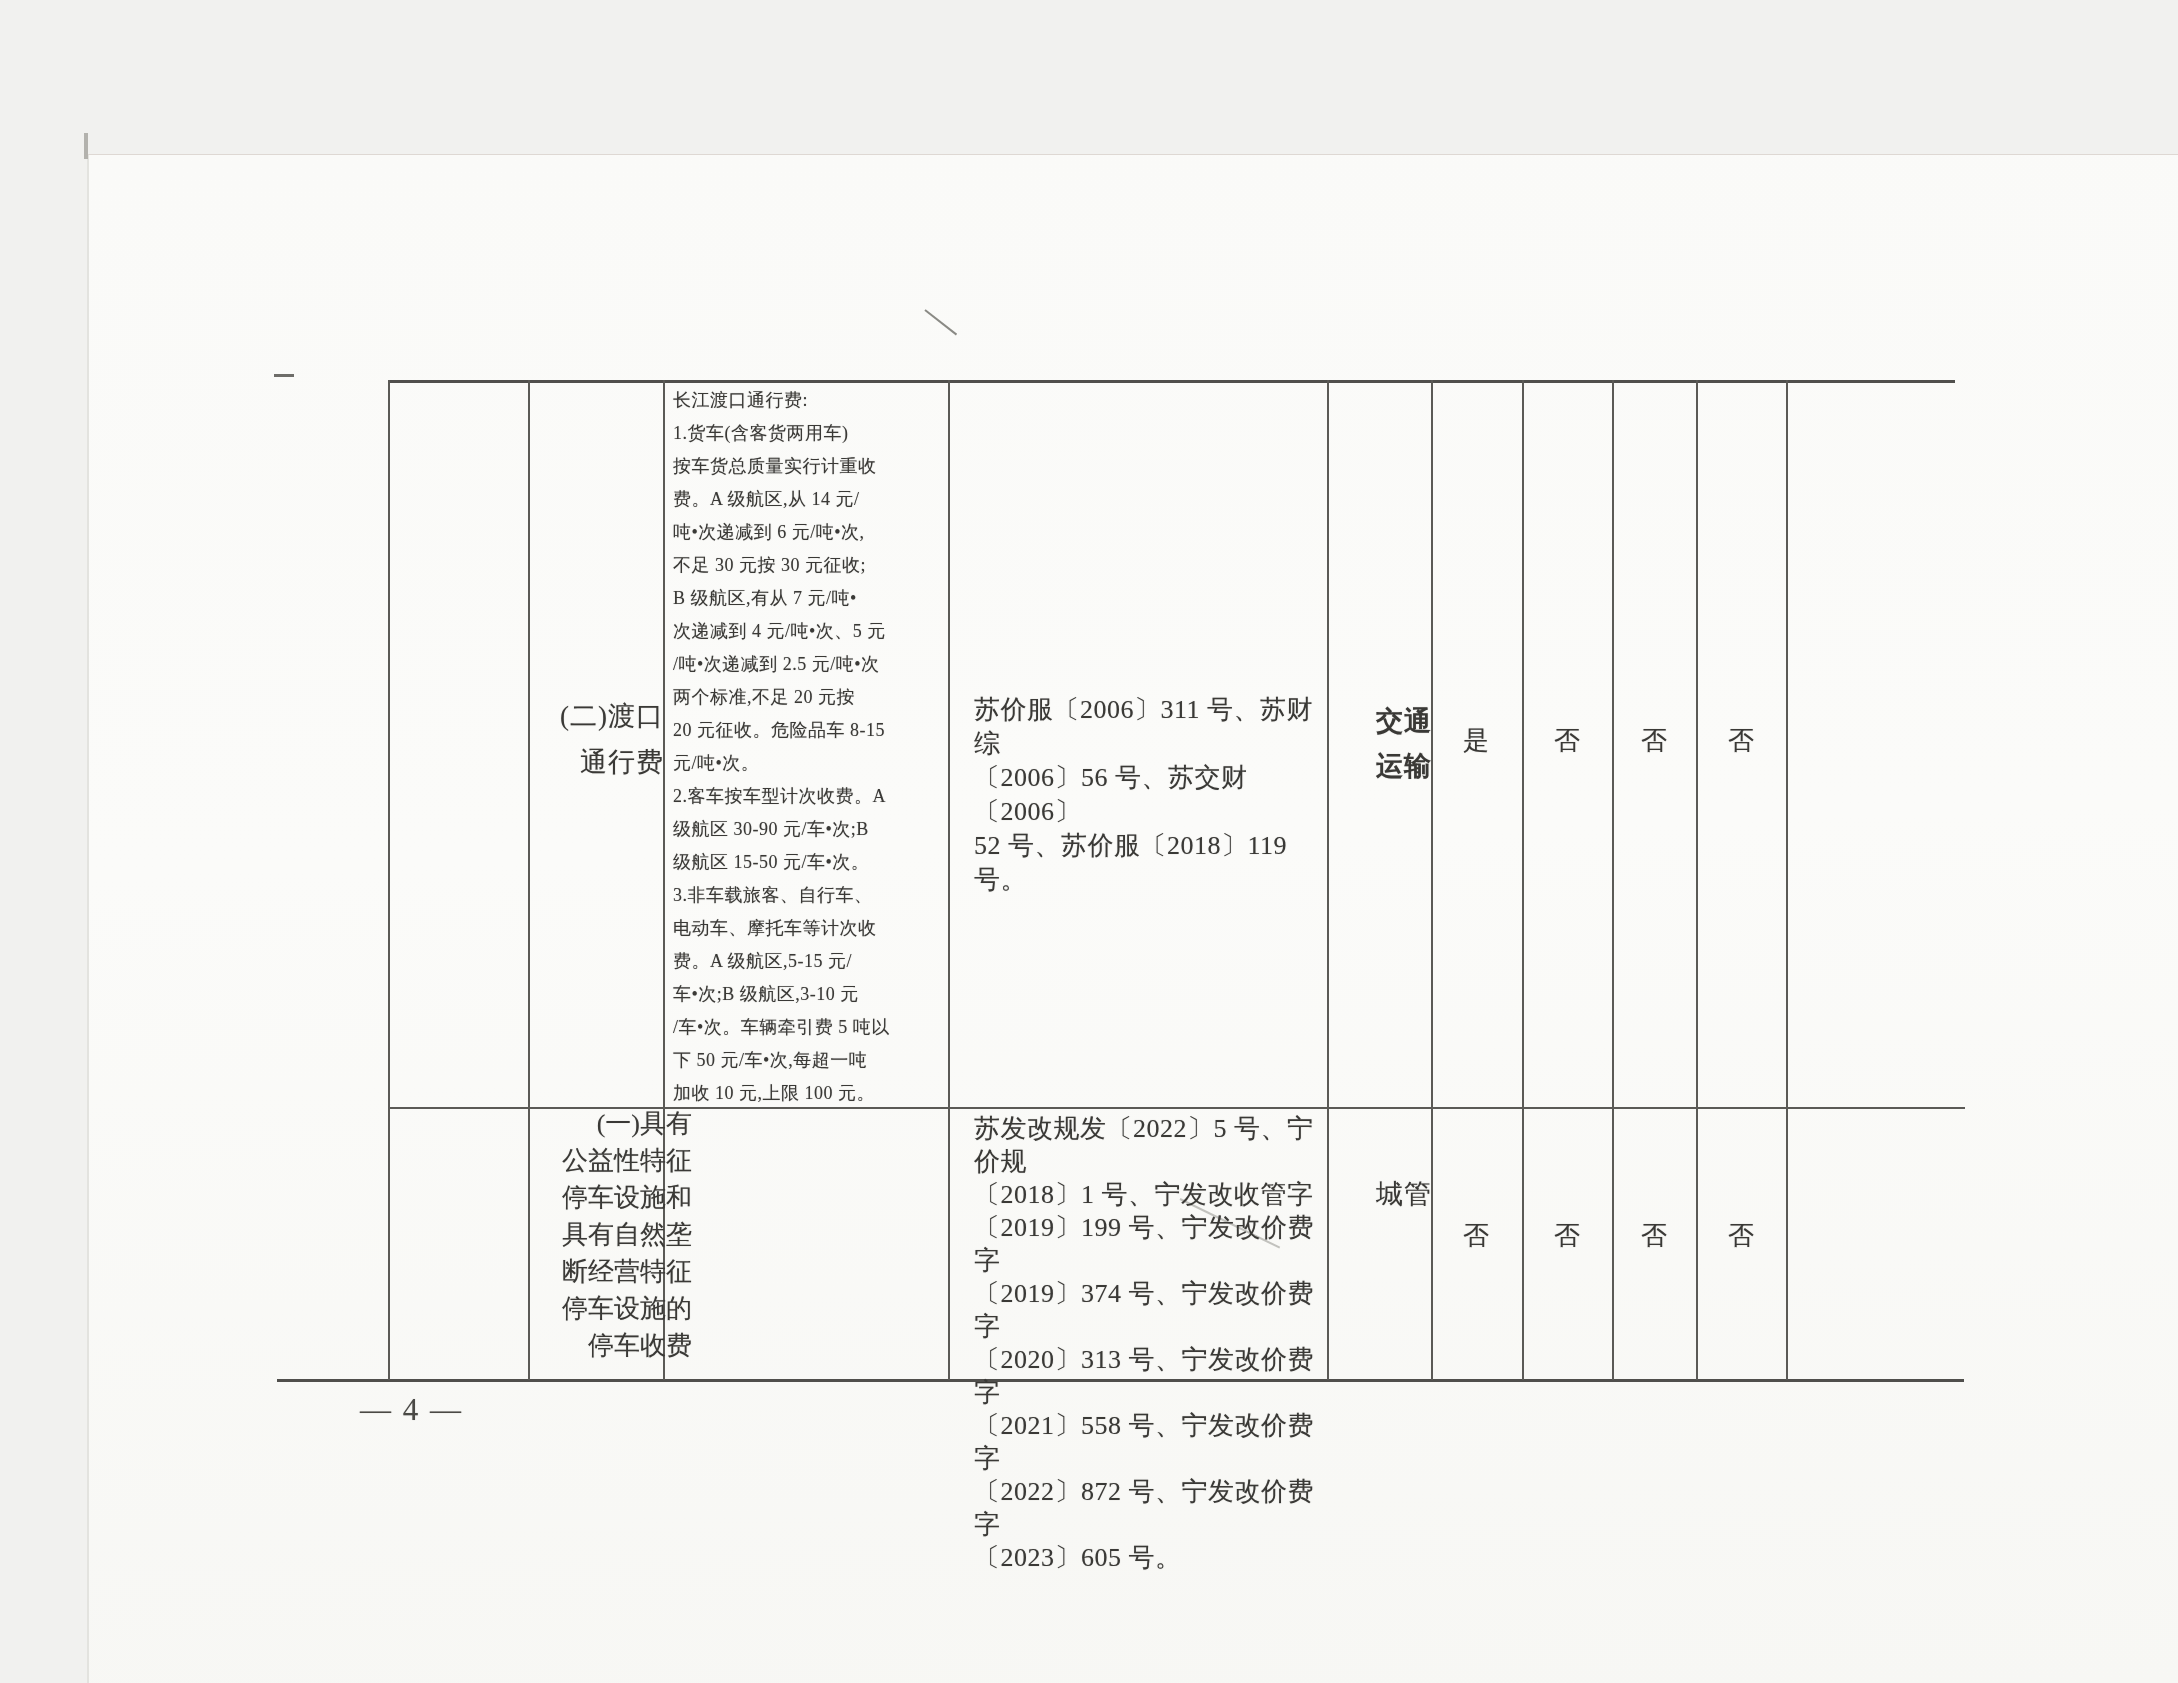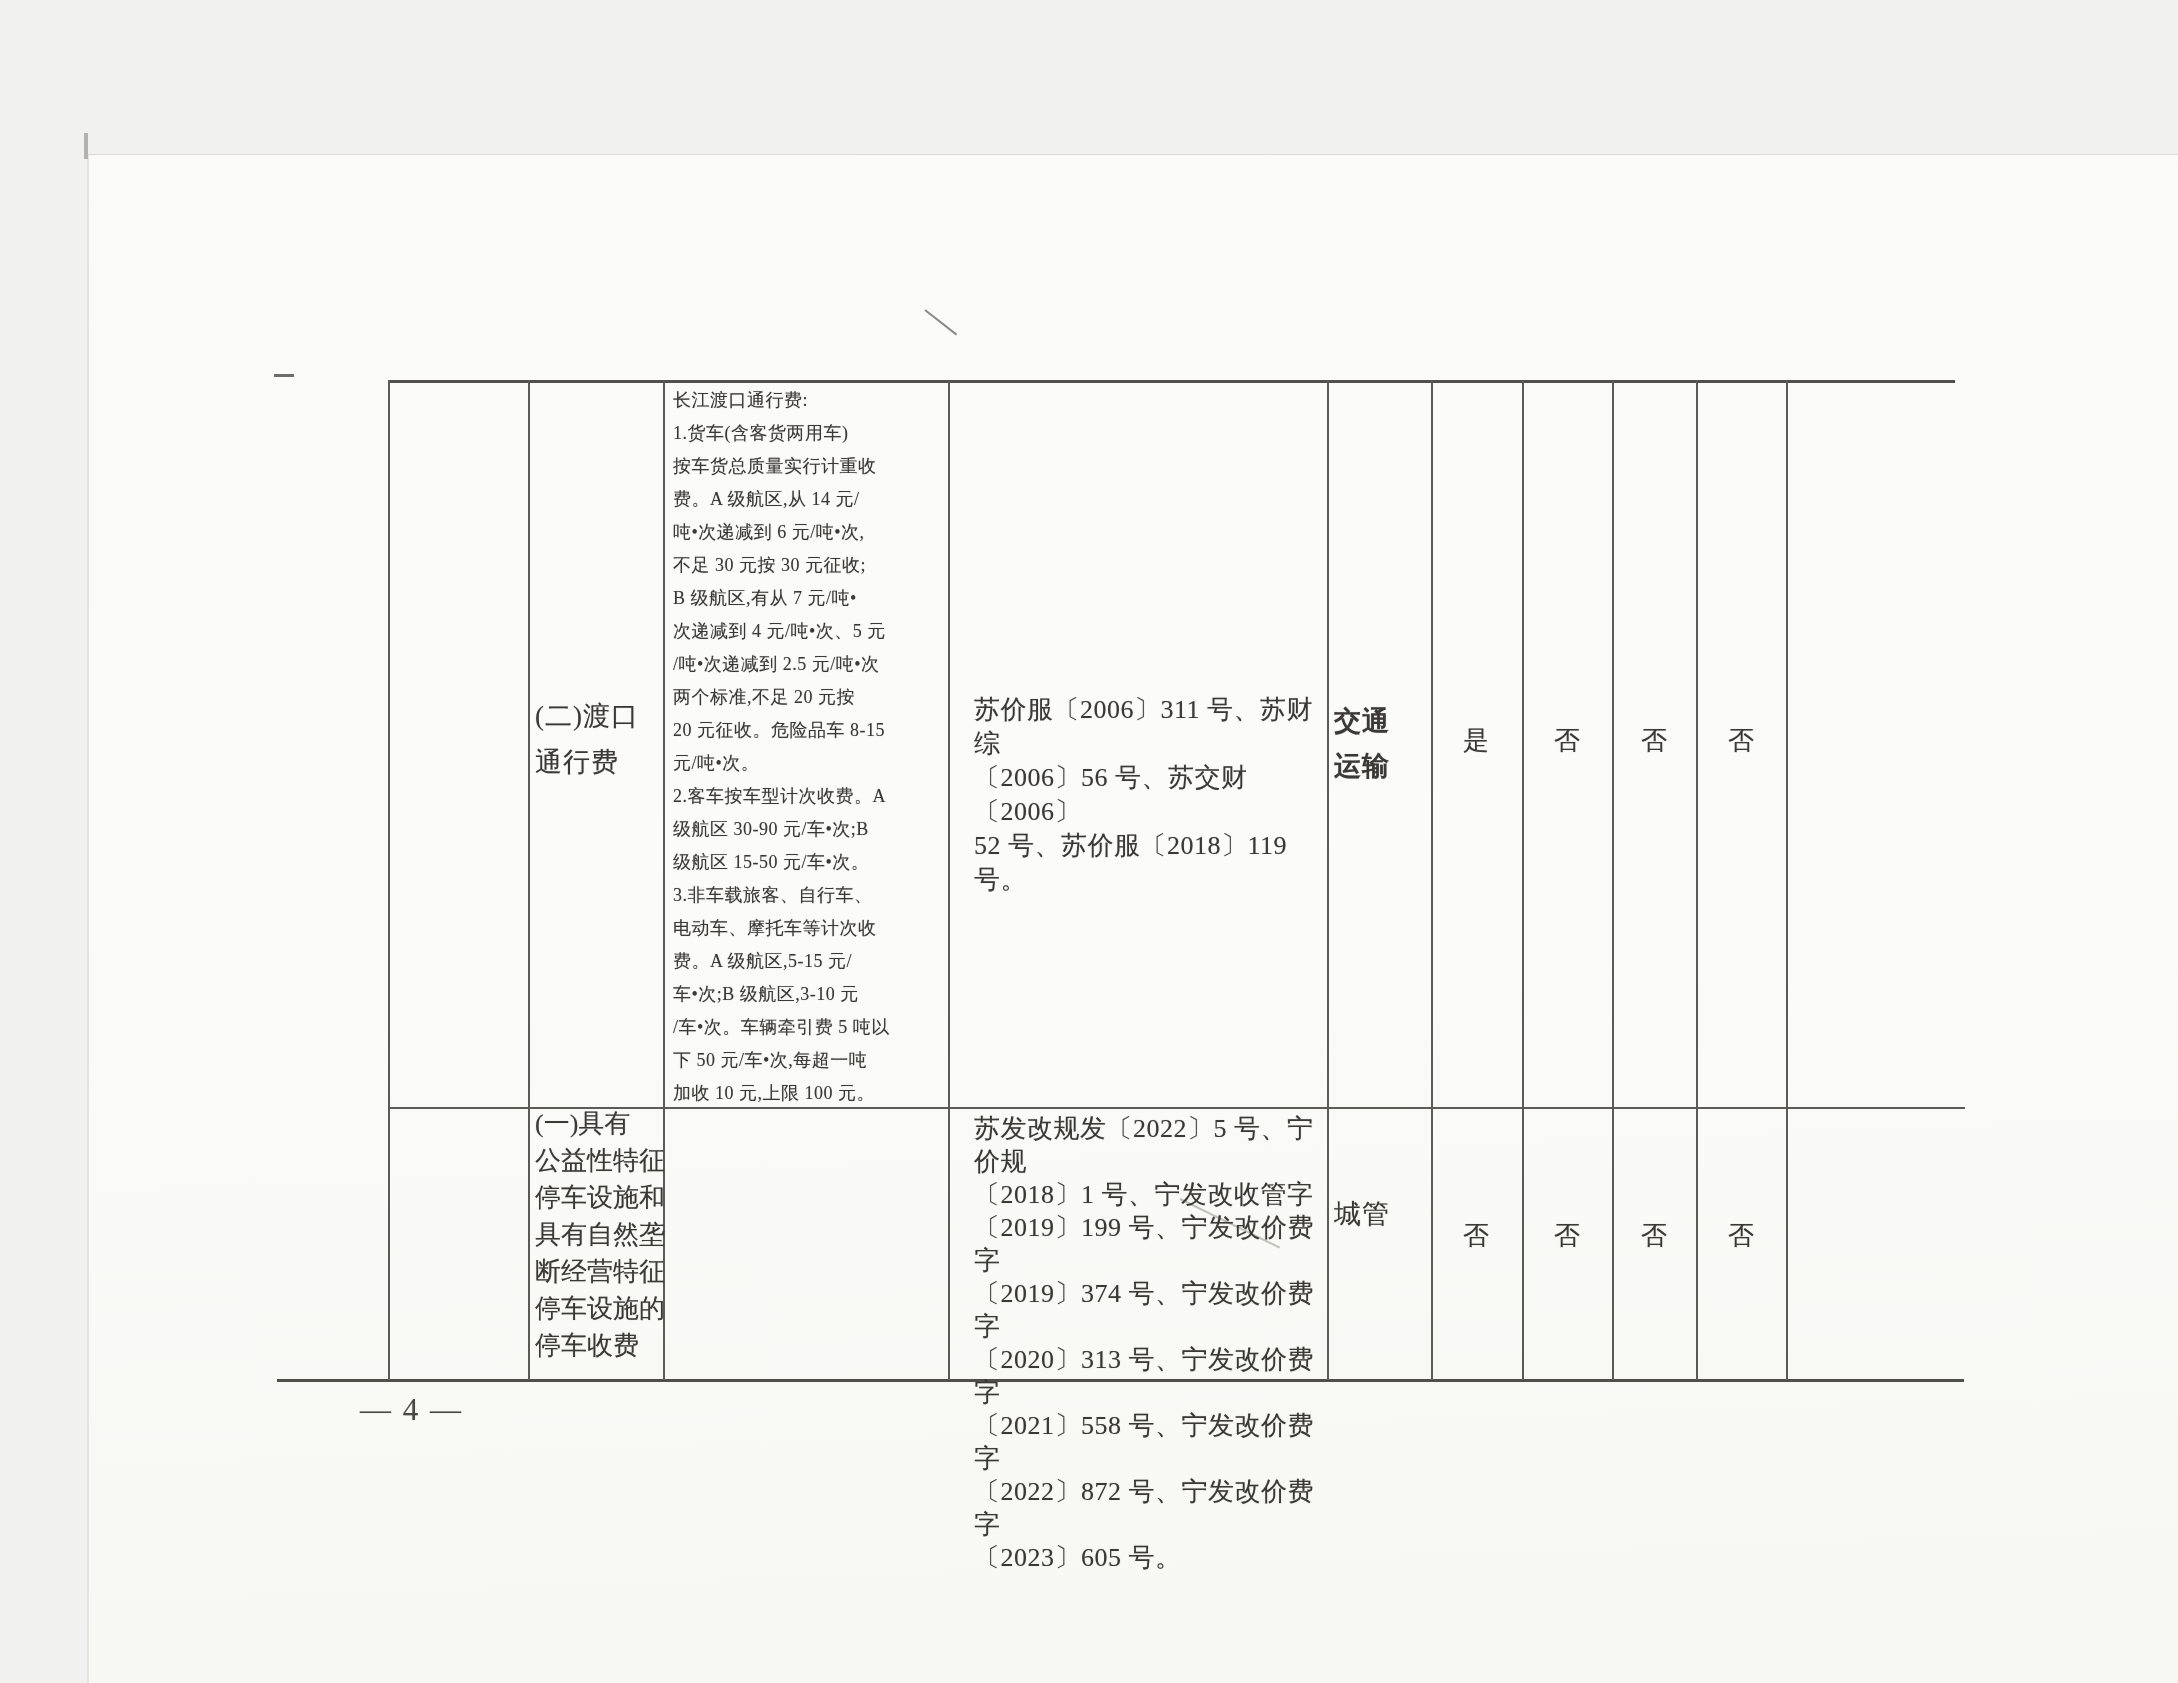--- a/index.html
+++ b/index.html
@@ -28,21 +28,21 @@
   .vline{width:2px;top:0;height:1000px;}
   .hline{height:2px;}
   .hline.edge{height:3px;background:#504f4c;}
 
   
   .cell{
     position:absolute;color:#3a3936;
     white-space:pre-line;
     text-shadow:0 0 1px rgba(58,57,54,.35);
   }
-  .center{text-align:left;margin-left:7px;}
+  .center{text-align:right;}
   .fee{font-size:18px;line-height:33px;letter-spacing:0.5px;}
   .basis{font-size:26px;line-height:34px;letter-spacing:0.5px;}
   .lbl{font-size:27px;letter-spacing:1px;}
   .flag{font-size:26px;line-height:34px;text-align:center;}
 
   
   .artifact{position:absolute;}
   #scratch-top{
     left:925px;top:309px;width:40px;height:2px;background:#8a8a85;
     transform:rotate(38deg);transform-origin:left center;
@@ -138,21 +138,21 @@
 
     <div class="cell basis" style="left:586px;top:732px;width:356px;line-height:33px;">苏发改规发〔2022〕5 号、宁价规
 〔2018〕1 号、宁发改收管字
 〔2019〕199 号、宁发改价费字
 〔2019〕374 号、宁发改价费字
 〔2020〕313 号、宁发改价费字
 〔2021〕558 号、宁发改价费字
 〔2022〕872 号、宁发改价费字
 〔2023〕605 号。</div>
 
-    <div class="cell lbl center" style="left:939px;top:817px;width:105px;line-height:34px;">城管</div>
+    <div class="cell lbl center" style="left:939px;top:797px;width:105px;line-height:34px;">城管</div>
 
     <div class="cell flag" style="left:1043px;top:839px;width:90px;">否</div>
     <div class="cell flag" style="left:1134px;top:839px;width:90px;">否</div>
     <div class="cell flag" style="left:1224px;top:839px;width:84px;">否</div>
     <div class="cell flag" style="left:1308px;top:839px;width:90px;">否</div>
 
   </div>
 
   <div id="page-number">— 4 —</div>
 

